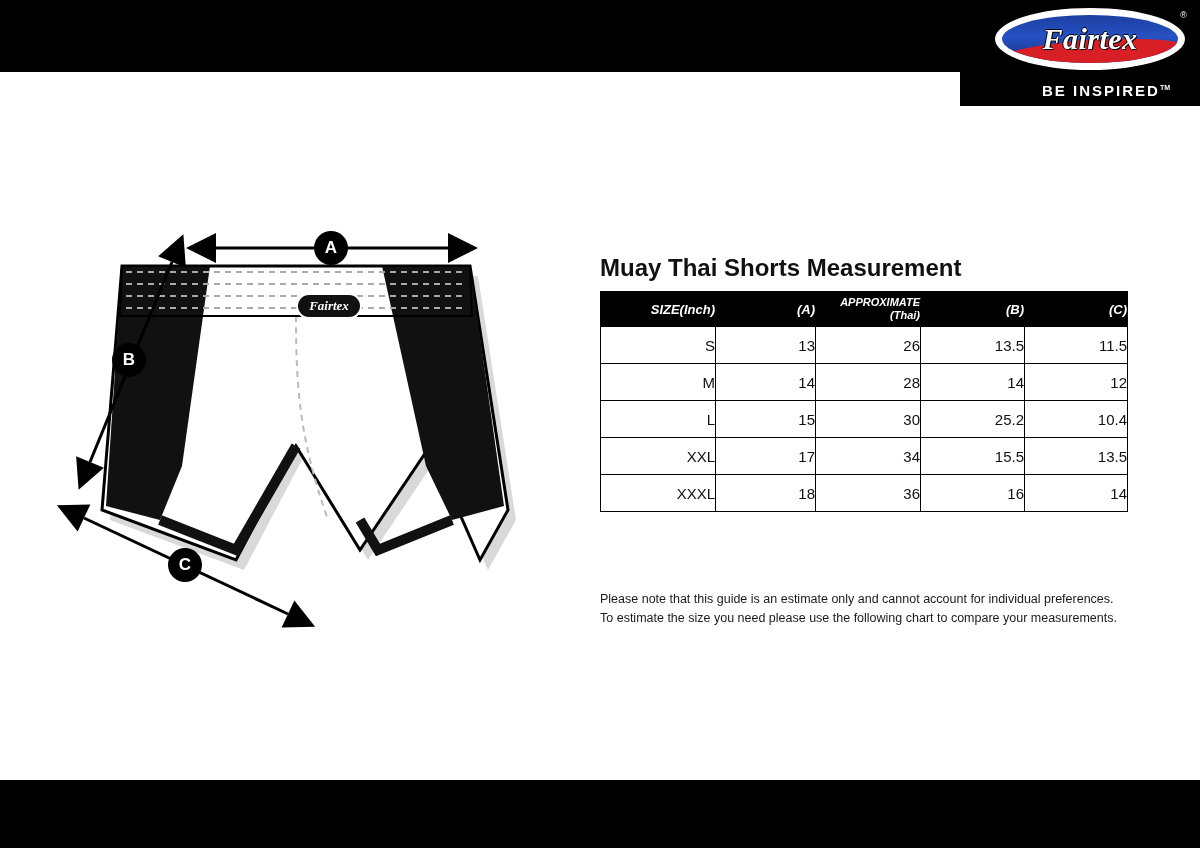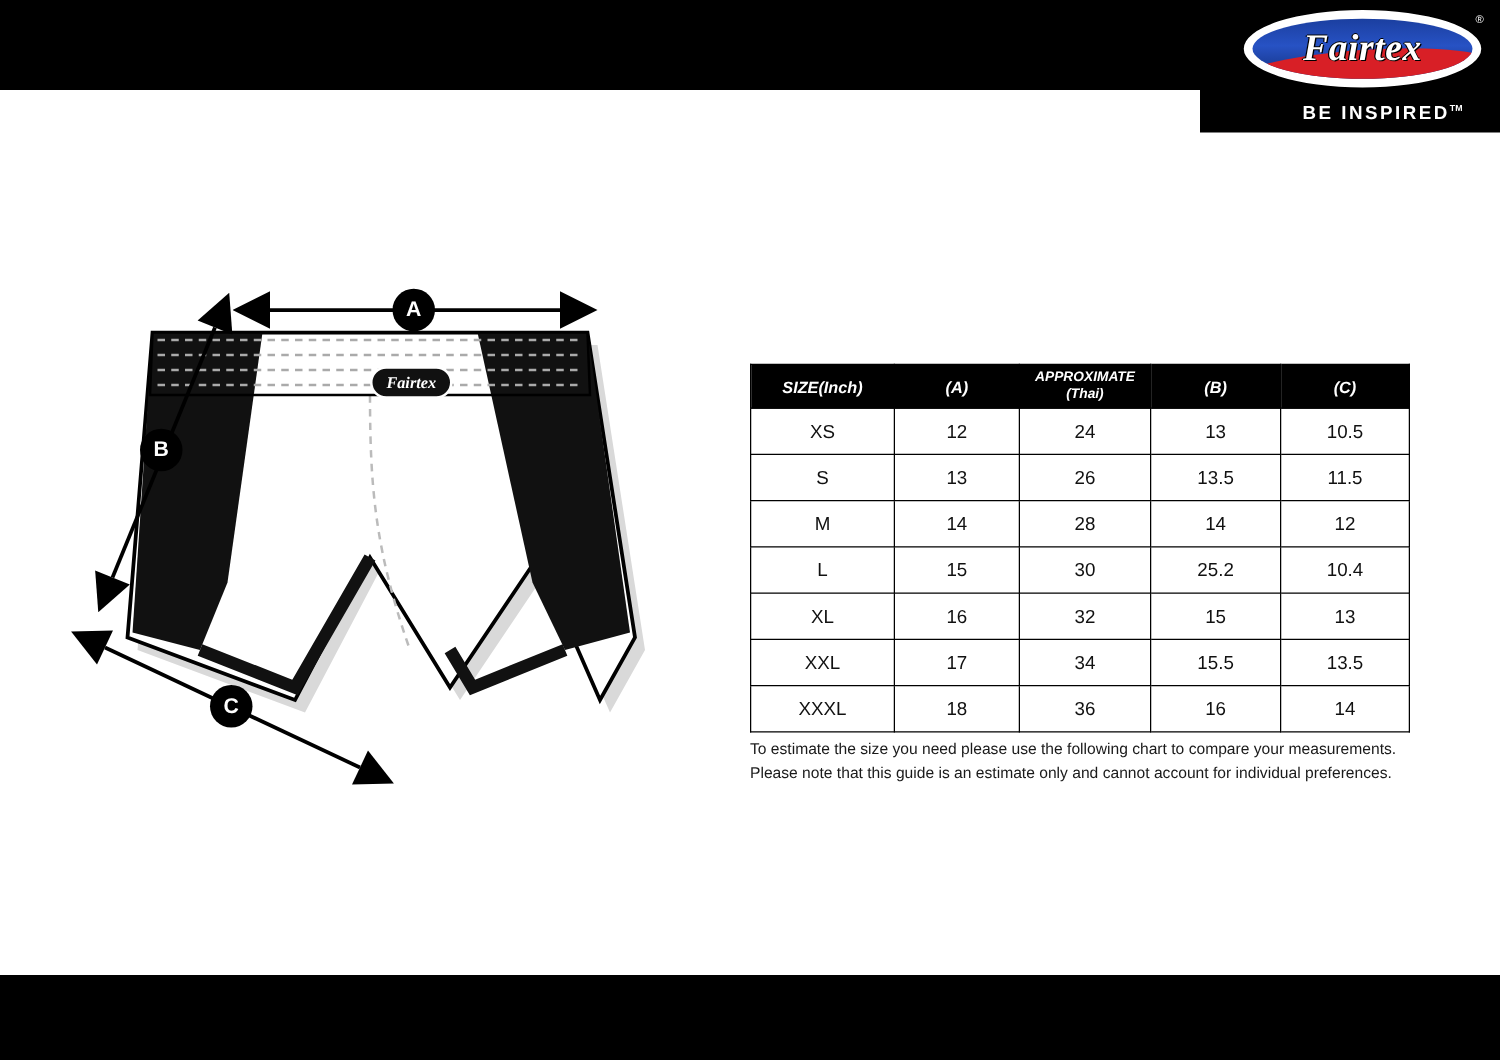--- a/index.html
+++ b/index.html
@@ -152,21 +152,21 @@
     position: absolute;
     left: 600px;
     top: 291px;
     width: 527px;
     border-collapse: collapse;
     table-layout: fixed;
   }
   table.size-table th,
   table.size-table td {
     border: 1px solid #000000;
-    text-align: center;
+    text-align: right;
     font-size: 15px;
     color: #111111;
     height: 36px;
     padding: 0;
     margin-top: 35px;
   }
   table.size-table thead th {
     background: #000000;
     color: #ffffff;
     font-size: 13px;
@@ -319,20 +319,21 @@
 
     <line x1="172" y1="262" x2="90" y2="462" stroke="#000" stroke-width="3" marker-start="url(#ah1)" marker-end="url(#ah2)"></line>
 
     <line x1="84" y1="518" x2="288" y2="614" stroke="#000" stroke-width="3" marker-start="url(#ah1)" marker-end="url(#ah2)"></line>
   </svg>
 
   <div class="dim-label label-a">A</div>
   <div class="dim-label label-b">B</div>
   <div class="dim-label label-c">C</div>
 
+  <div class="chart-title">Muay Thai Shorts Measurement</div>
 
   <table class="size-table">
     <colgroup>
       <col class="c0">
         <col class="c1">
         <col class="c2">
         <col class="c3">
         <col class="c4">
     </colgroup>
     <thead>
@@ -342,27 +343,20 @@
         <th class="two-line">
           <span>APPROXIMATE</span><br>
           <span>(Thai)</span>
         </th>
         <th>(B)</th>
         <th>(C)</th>
       </tr>
     </thead>
     <tbody>
       <tr>
-        <td>XS</td>
-        <td>12</td>
-        <td>24</td>
-        <td>13</td>
-        <td>10.5</td>
-      </tr>
-      <tr>
         <td>S</td>
         <td>13</td>
         <td>26</td>
         <td>13.5</td>
         <td>11.5</td>
       </tr>
       <tr>
         <td>M</td>
         <td>14</td>
         <td>28</td>
@@ -370,43 +364,36 @@
         <td>12</td>
       </tr>
       <tr>
         <td>L</td>
         <td>15</td>
         <td>30</td>
         <td>25.2</td>
         <td>10.4</td>
       </tr>
       <tr>
-        <td>XL</td>
-        <td>16</td>
-        <td>32</td>
-        <td>15</td>
-        <td>13</td>
-      </tr>
-      <tr>
         <td>XXL</td>
         <td>17</td>
         <td>34</td>
         <td>15.5</td>
         <td>13.5</td>
       </tr>
       <tr>
         <td>XXXL</td>
         <td>18</td>
         <td>36</td>
         <td>16</td>
         <td>14</td>
       </tr>
     </tbody>
   </table>
 
   <div class="note">
+    <div>Please note that this guide is an estimate only and cannot account for individual preferences.</div>
     <div>To estimate the size you need please use the following chart to compare your measurements.</div>
-    <div>Please note that this guide is an estimate only and cannot account for individual preferences.</div>
   </div>
 
   <div class="bottom-bar"></div>
 
 </div>
 
 </body></html>

